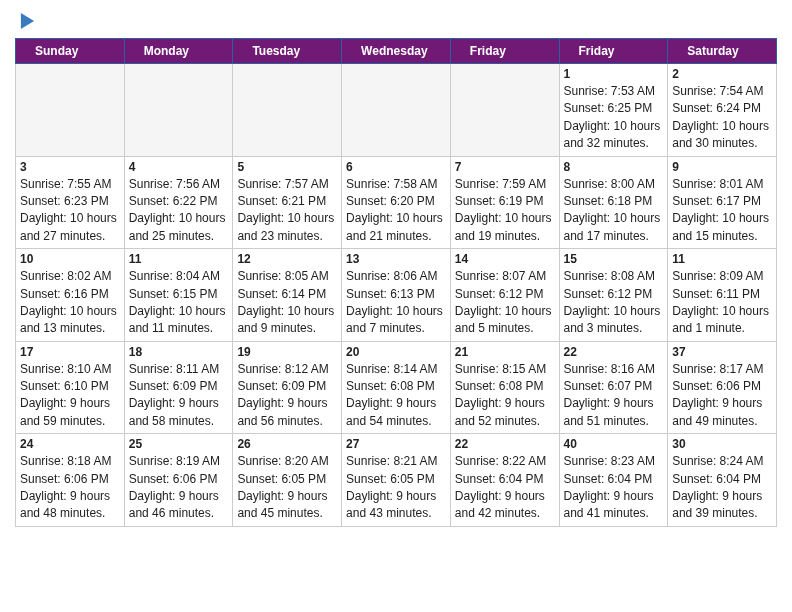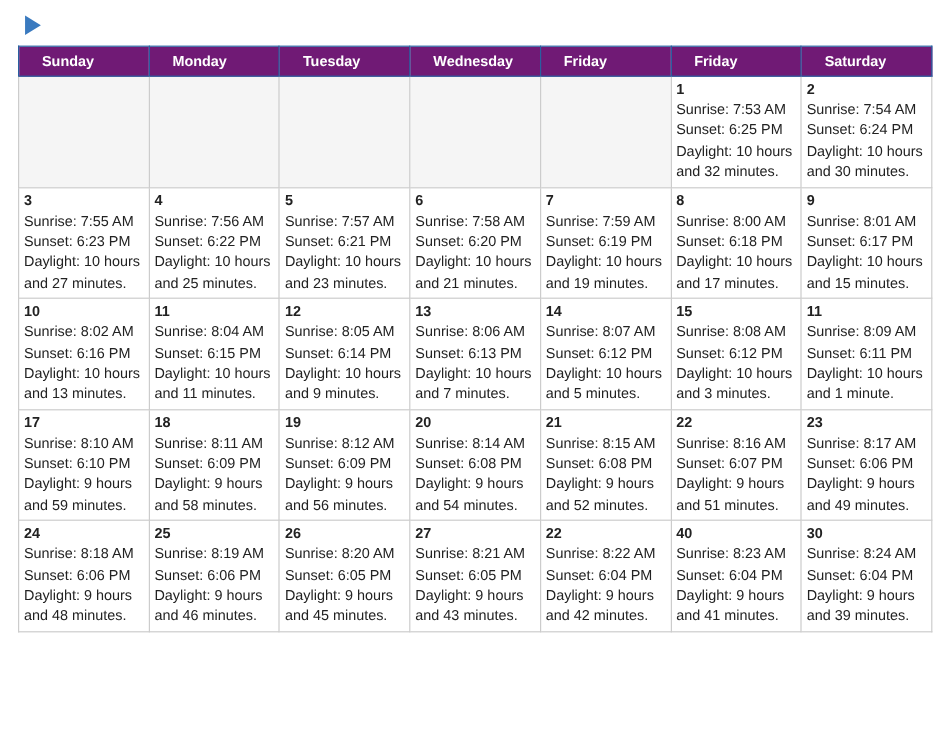--- a/index.html
+++ b/index.html
@@ -214,21 +214,21 @@
           </td>
           <td>
             <span class="day-num">21</span>
             <div class="day-info">Sunrise: 8:15 AM<br>Sunset: 6:08 PM<br>Daylight: 9 hours<br>and 52 minutes.</div>
           </td>
           <td>
             <span class="day-num">22</span>
             <div class="day-info">Sunrise: 8:16 AM<br>Sunset: 6:07 PM<br>Daylight: 9 hours<br>and 51 minutes.</div>
           </td>
           <td>
-            <span class="day-num">23</span>
+            <span class="day-num">37</span>
             <div class="day-info">Sunrise: 8:17 AM<br>Sunset: 6:06 PM<br>Daylight: 9 hours<br>and 49 minutes.</div>
           </td>
         </tr>
         <tr>
           <td>
             <span class="day-num">24</span>
             <div class="day-info">Sunrise: 8:18 AM<br>Sunset: 6:06 PM<br>Daylight: 9 hours<br>and 48 minutes.</div>
           </td>
           <td>
             <span class="day-num">25</span>

